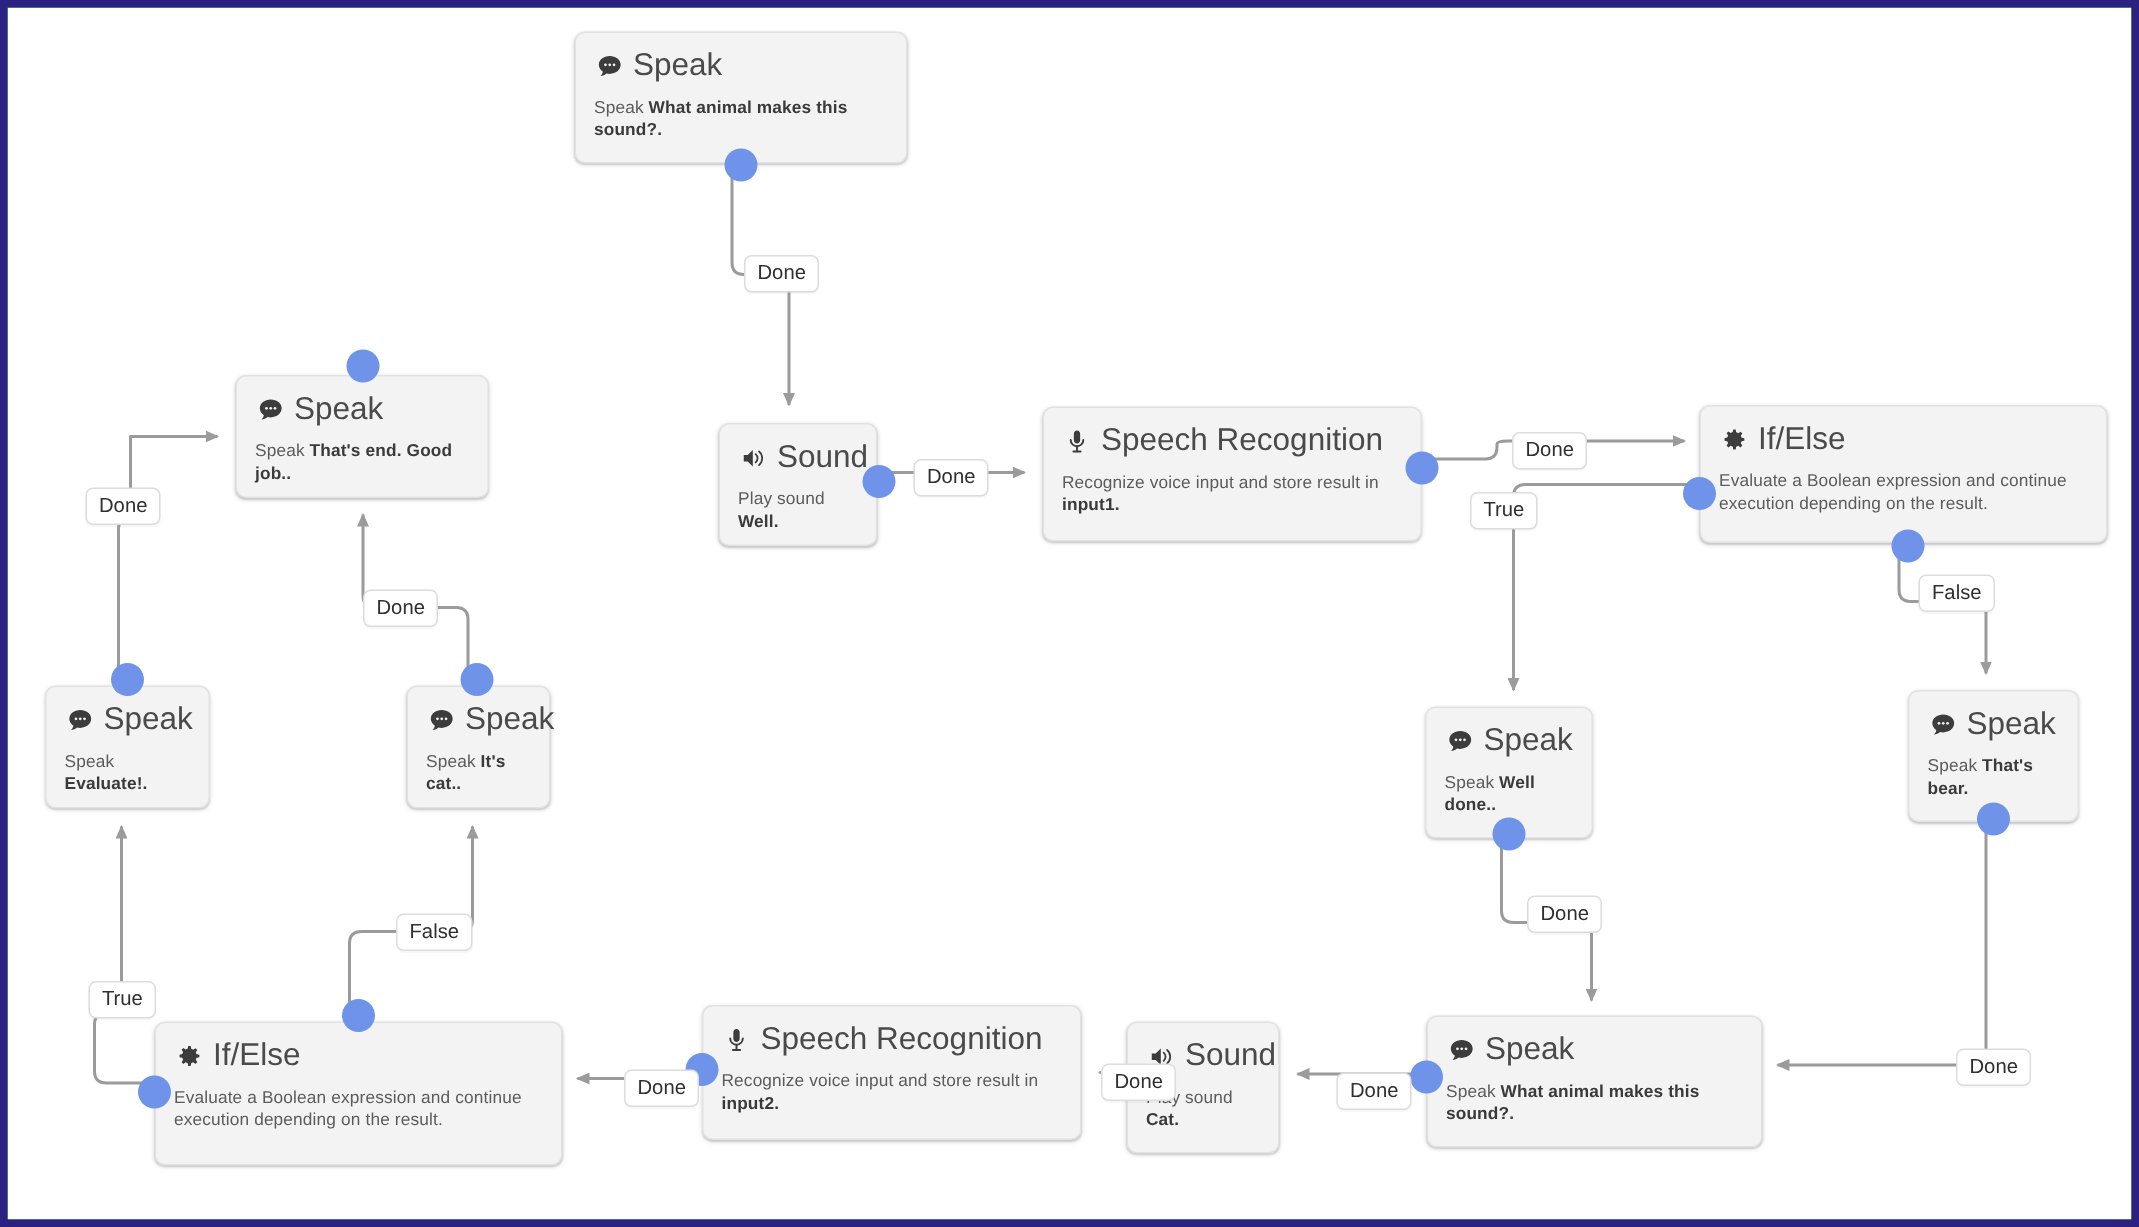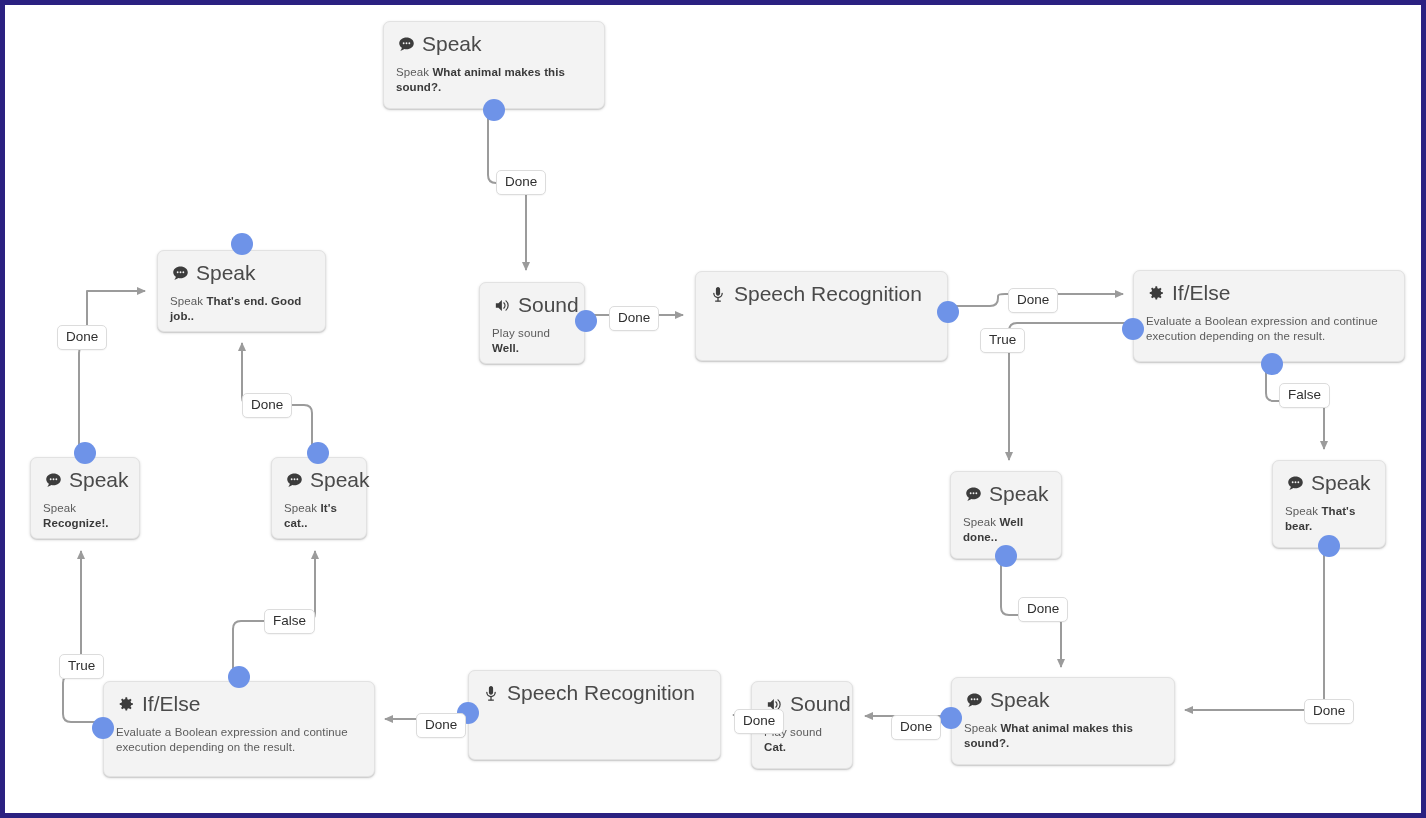--- a/index.html
+++ b/index.html
@@ -169,20 +169,21 @@
             <span class="icon">
               <svg viewBox="0 0 24 24" width="18" height="18">
                 <path fill="currentColor" d="M12 14.2c1.6 0 2.8-1.3 2.8-2.9V5.5c0-1.6-1.2-2.9-2.8-2.9S9.2 3.9 9.2 5.5v5.8c0 1.6 1.2 2.9 2.8 2.9z"></path>
                 <path fill="none" stroke="currentColor" stroke-width="1.7" stroke-linecap="round" d="M6.4 11.1c0 3.1 2.5 5.6 5.6 5.6s5.6-2.5 5.6-5.6"></path>
                 <path fill="none" stroke="currentColor" stroke-width="1.7" stroke-linecap="round" d="M12 16.9v4.2"></path>
                 <path fill="none" stroke="currentColor" stroke-width="1.7" stroke-linecap="round" d="M8.8 21.4h6.4"></path>
               </svg>
             </span>
             <span>Speech Recognition</span>
           </div>
+          <div class="node-desc"><span>Recognize voice input and store result in </span><b>input1.</b></div>
         </div>
         <div class="node" style="left: 1128px; top: 265px; width: 272px; height: 92px;">
           <div class="node-head">
             <span class="icon">
               <svg viewBox="0 0 24 24" width="18" height="18">
                 <path fill="currentColor" d="M12 8.4a3.6 3.6 0 100 7.2 3.6 3.6 0 000-7.2zm9.2 4.7v-2.2l-2.4-.4a7 7 0 00-.8-1.9l1.4-2-1.6-1.6-2 1.4a7 7 0 00-1.9-.8L13.5 3h-2.2l-.4 2.4c-.7.2-1.3.5-1.9.8l-2-1.4L5.4 6.4l1.4 2c-.3.6-.6 1.2-.8 1.9L3.6 10.9v2.2l2.4.4c.2.7.5 1.3.8 1.9l-1.4 2 1.6 1.6 2-1.4c.6.3 1.2.6 1.9.8l.4 2.4h2.2l.4-2.4c.7-.2 1.3-.5 1.9-.8l2 1.4 1.6-1.6-1.4-2c.3-.6.6-1.2.8-1.9l2.4-.4z"></path>
               </svg>
             </span>
             <span>If/Else</span>
           </div>
@@ -248,20 +249,21 @@
             <span class="icon">
               <svg viewBox="0 0 24 24" width="18" height="18">
                 <path fill="currentColor" d="M12 14.2c1.6 0 2.8-1.3 2.8-2.9V5.5c0-1.6-1.2-2.9-2.8-2.9S9.2 3.9 9.2 5.5v5.8c0 1.6 1.2 2.9 2.8 2.9z"></path>
                 <path fill="none" stroke="currentColor" stroke-width="1.7" stroke-linecap="round" d="M6.4 11.1c0 3.1 2.5 5.6 5.6 5.6s5.6-2.5 5.6-5.6"></path>
                 <path fill="none" stroke="currentColor" stroke-width="1.7" stroke-linecap="round" d="M12 16.9v4.2"></path>
                 <path fill="none" stroke="currentColor" stroke-width="1.7" stroke-linecap="round" d="M8.8 21.4h6.4"></path>
               </svg>
             </span>
             <span>Speech Recognition</span>
           </div>
+          <div class="node-desc"><span>Recognize voice input and store result in </span><b>input2.</b></div>
         </div>
         <div class="node" style="left: 98px; top: 676px; width: 272px; height: 96px;">
           <div class="node-head">
             <span class="icon">
               <svg viewBox="0 0 24 24" width="18" height="18">
                 <path fill="currentColor" d="M12 8.4a3.6 3.6 0 100 7.2 3.6 3.6 0 000-7.2zm9.2 4.7v-2.2l-2.4-.4a7 7 0 00-.8-1.9l1.4-2-1.6-1.6-2 1.4a7 7 0 00-1.9-.8L13.5 3h-2.2l-.4 2.4c-.7.2-1.3.5-1.9.8l-2-1.4L5.4 6.4l1.4 2c-.3.6-.6 1.2-.8 1.9L3.6 10.9v2.2l2.4.4c.2.7.5 1.3.8 1.9l-1.4 2 1.6 1.6 2-1.4c.6.3 1.2.6 1.9.8l.4 2.4h2.2l.4-2.4c.7-.2 1.3-.5 1.9-.8l2 1.4 1.6-1.6-1.4-2c.3-.6.6-1.2.8-1.9l2.4-.4z"></path>
               </svg>
             </span>
             <span>If/Else</span>
           </div>
@@ -286,21 +288,21 @@
             <span class="icon">
               <svg viewBox="0 0 24 24" width="19" height="19">
                 <path fill="currentColor" d="M12 3C6.9 3 2.8 6.3 2.8 10.4c0 2.3 1.3 4.4 3.4 5.8-.2 1.2-.9 2.6-2 3.6 1.9-.2 3.8-1 5.1-2.1.9.2 1.8.3 2.7.3 5.1 0 9.2-3.3 9.2-7.6S17.1 3 12 3z"></path>
                 <circle cx="8.4" cy="10.4" r="1.15" fill="#f3f3f3"></circle>
                 <circle cx="12" cy="10.4" r="1.15" fill="#f3f3f3"></circle>
                 <circle cx="15.6" cy="10.4" r="1.15" fill="#f3f3f3"></circle>
               </svg>
             </span>
             <span>Speak</span>
           </div>
-          <div class="node-desc"><span>Speak </span><b>Recognize!.</b></div>
+          <div class="node-desc"><span>Speak </span><b>Evaluate!.</b></div>
         </div>
         <div class="node" style="left: 152px; top: 245px; width: 169px; height: 82px;">
           <div class="node-head">
             <span class="icon">
               <svg viewBox="0 0 24 24" width="19" height="19">
                 <path fill="currentColor" d="M12 3C6.9 3 2.8 6.3 2.8 10.4c0 2.3 1.3 4.4 3.4 5.8-.2 1.2-.9 2.6-2 3.6 1.9-.2 3.8-1 5.1-2.1.9.2 1.8.3 2.7.3 5.1 0 9.2-3.3 9.2-7.6S17.1 3 12 3z"></path>
                 <circle cx="8.4" cy="10.4" r="1.15" fill="#f3f3f3"></circle>
                 <circle cx="12" cy="10.4" r="1.15" fill="#f3f3f3"></circle>
                 <circle cx="15.6" cy="10.4" r="1.15" fill="#f3f3f3"></circle>
               </svg>

